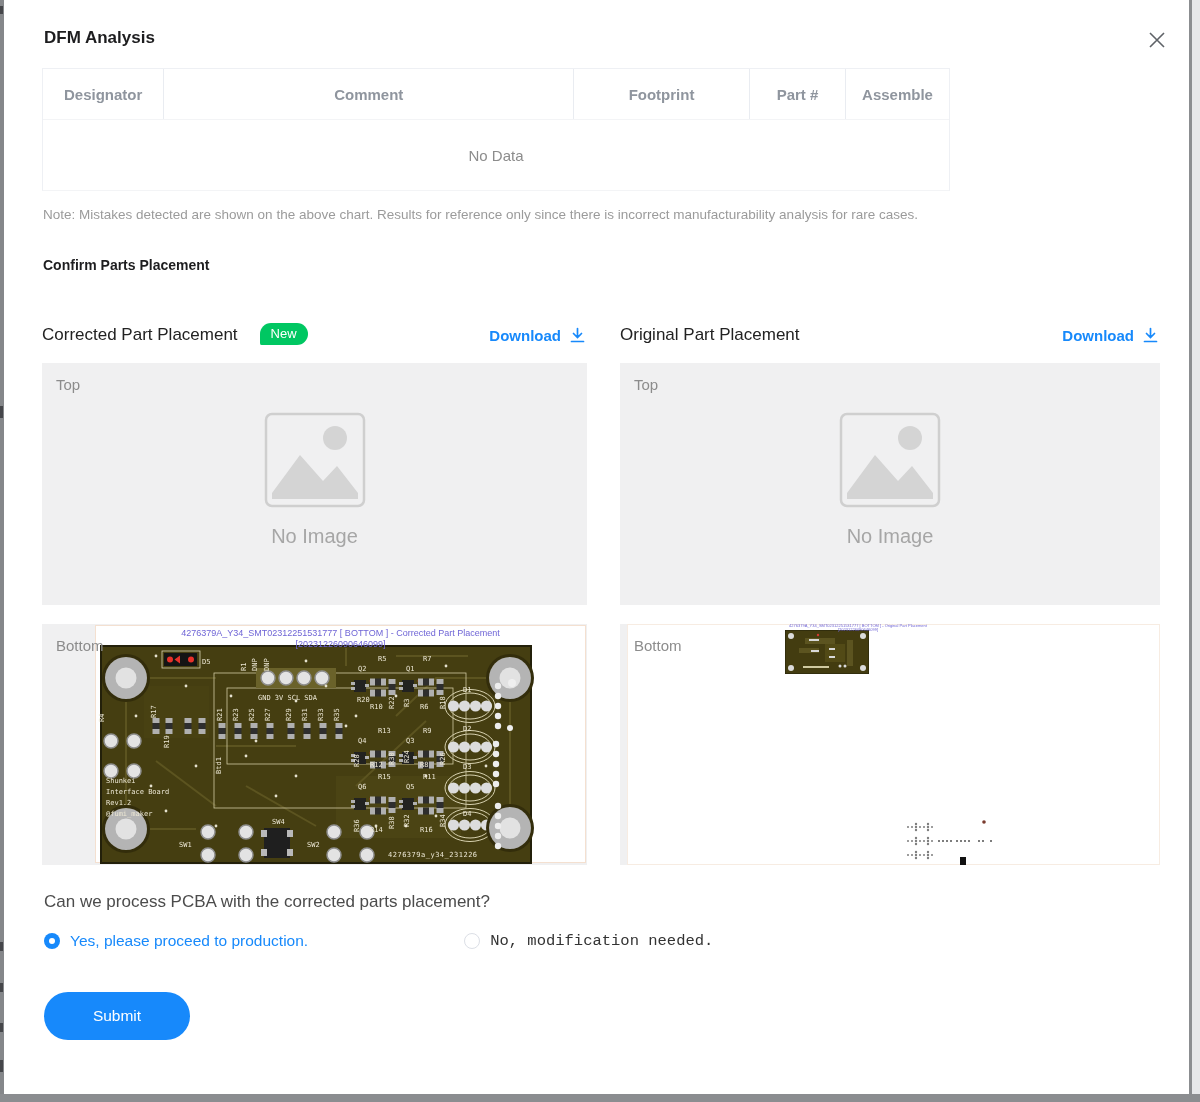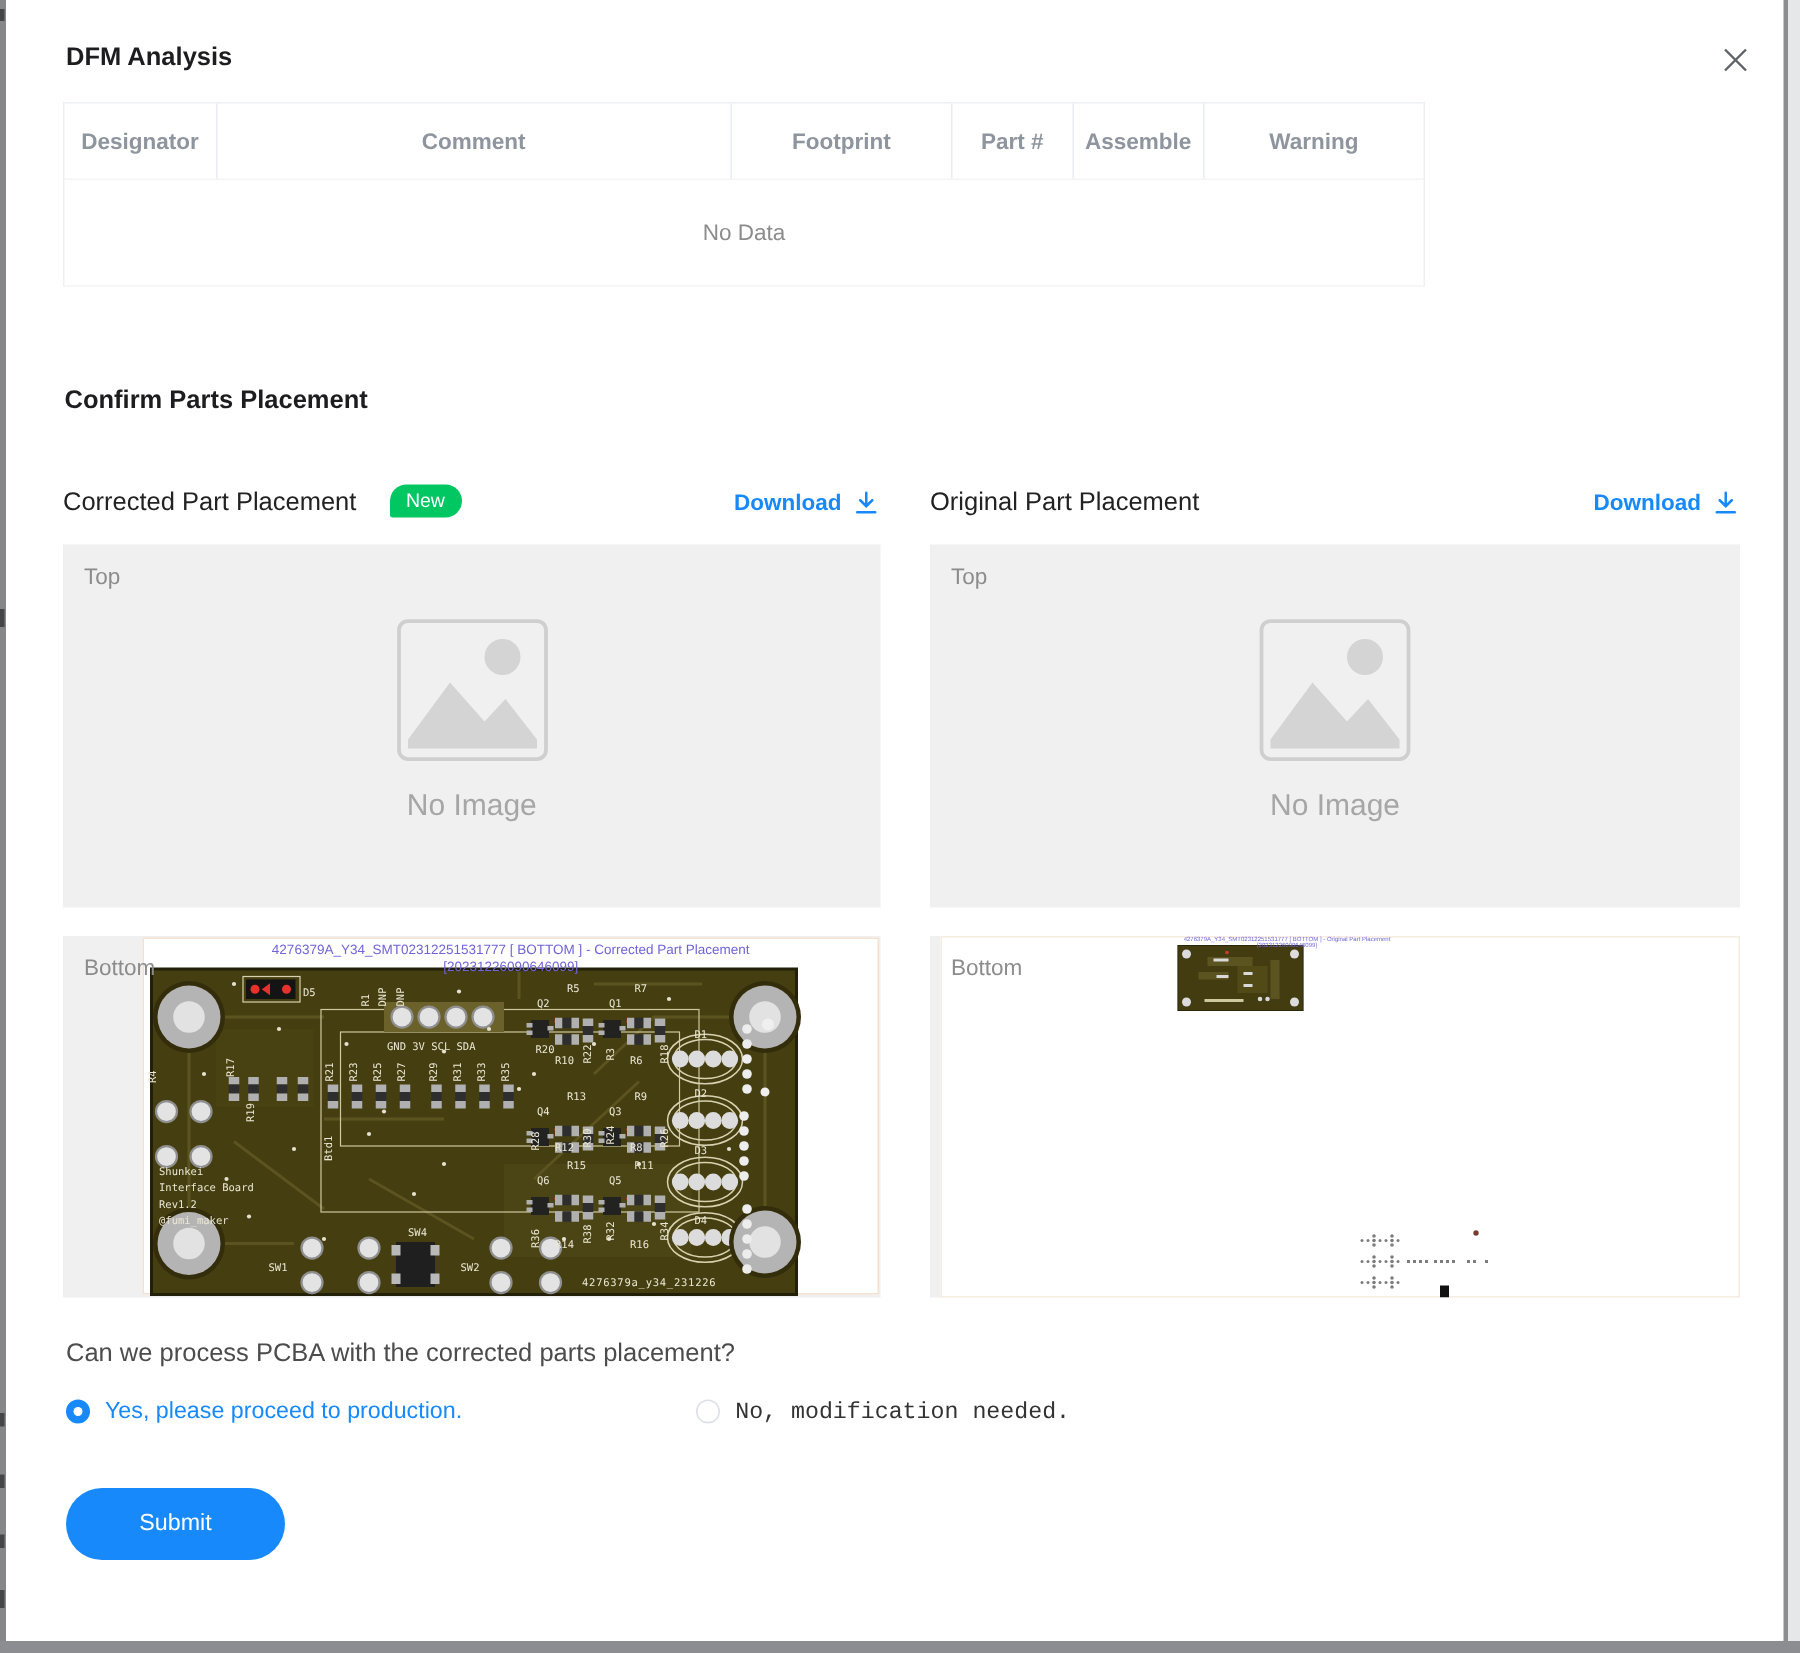--- a/index.html
+++ b/index.html
@@ -18,21 +18,21 @@
   .close-btn { position:absolute; left:1144px; top:27px; width:26px; height:26px; cursor:pointer; display:flex; align-items:center; justify-content:center; }
 
   
   .dfm-table { position:absolute; left:42px; top:68px; width:908px; border:1px solid #eef0f4; border-bottom:1px solid #f3f4f6; background:#fff; }
   .dfm-head { display:flex; height:50px; }
   .dfm-th { display:flex; align-items:center; justify-content:center; font-size:15px; font-weight:700; color:#8f959e; border-left:1px solid #e9ecf1; }
   .dfm-th:first-child { border-left:none; }
   .dfm-empty { height:71px; display:flex; align-items:center; justify-content:center; font-size:15px; color:#8c8c8c; border-top:1px solid #f3f4f6; }
 
   .note { position:absolute; left:43px; top:207px; font-size:13.5px; color:#9b9b9b; }
-  .section-title { position:absolute; left:43px; top:257px; font-size:17px; font-weight:700; color:#1d1d1f; }
+  .section-title { position:absolute; left:43px; top:257px; font-size:14px; font-weight:700; color:#1d1d1f; }
 
   .col-head { position:absolute; top:317px; height:28px; display:flex; align-items:flex-end; }
   .col-head .ttl { font-size:17px; color:#222; }
   .badge-new { margin-left:22px; background:#00c762; color:#fff; font-size:13px; padding:3px 11px 4px; border-radius:12px 12px 12px 2px; }
   .spacer { flex:1; }
   .download { display:flex; align-items:center; gap:7px; color:#1789fb; font-size:15px; cursor:pointer; text-decoration:none;font-weight:bold; }
 
   .panel { position:absolute; background:#f0f0f1; }
   .panel-label { position:absolute; left:14px; top:13px; font-size:15px; color:#8c8c8c; z-index:3; }
   .noimg-wrap { position:absolute; left:0; right:0; top:48px; text-align:center; }
@@ -72,25 +72,25 @@
     </svg>
   </div>
 
   <div class="dfm-table">
     <div class="dfm-head">
       <div class="dfm-th" style="width:124px">Designator</div>
       <div class="dfm-th" style="width:422px">Comment</div>
       <div class="dfm-th" style="width:181px">Footprint</div>
       <div class="dfm-th" style="width:99px">Part #</div>
       <div class="dfm-th" style="width:107px">Assemble</div>
-      <div class="dfm-th" style="width:181px">Warning</div>
     </div>
     <div class="dfm-empty">No Data</div>
   </div>
 
+  <div class="note">Note: Mistakes detected are shown on the above chart. Results for reference only since there is incorrect manufacturability analysis for rare cases.</div>
   <div class="section-title">Confirm Parts Placement</div>
 
   <div class="col-head" style="left:42px; width:545px;">
     <span class="ttl">Corrected Part Placement</span>
     <span class="badge-new">New</span>
     <span class="spacer"></span>
     <a class="download">
       <span>Download</span>
       <svg width="19" height="19" viewBox="0 0 19 19">
         <path d="M9.5 2.5 V11 M5.5 7.5 L9.5 11.5 L13.5 7.5 M3.5 15.5 H15.5" stroke="#1789fb" stroke-width="1.7" fill="none" stroke-linecap="round"></path>

